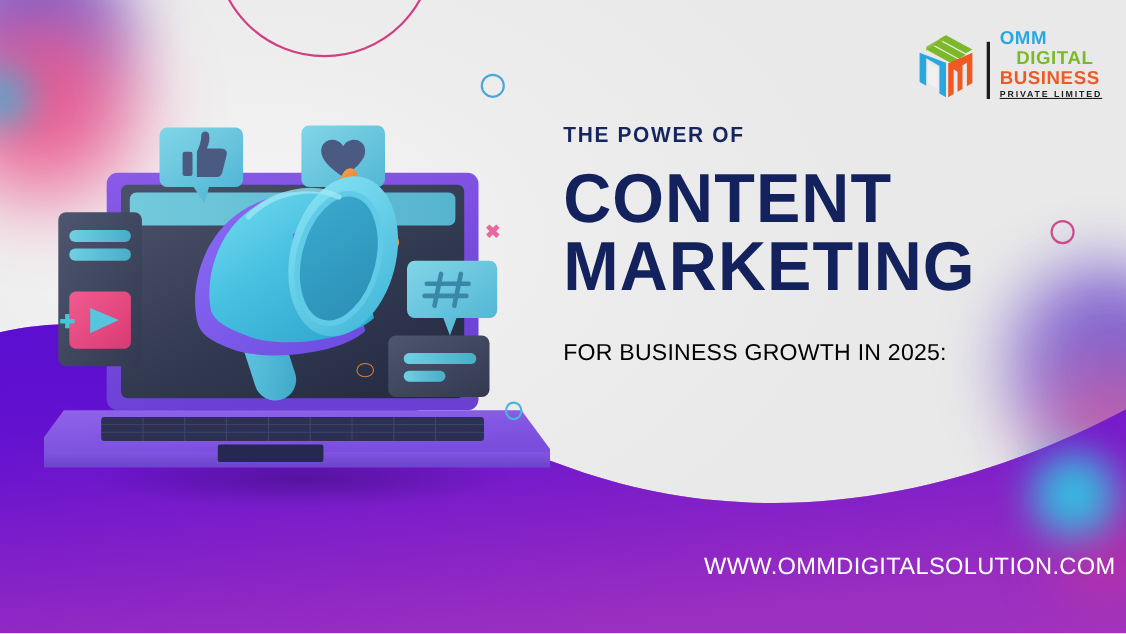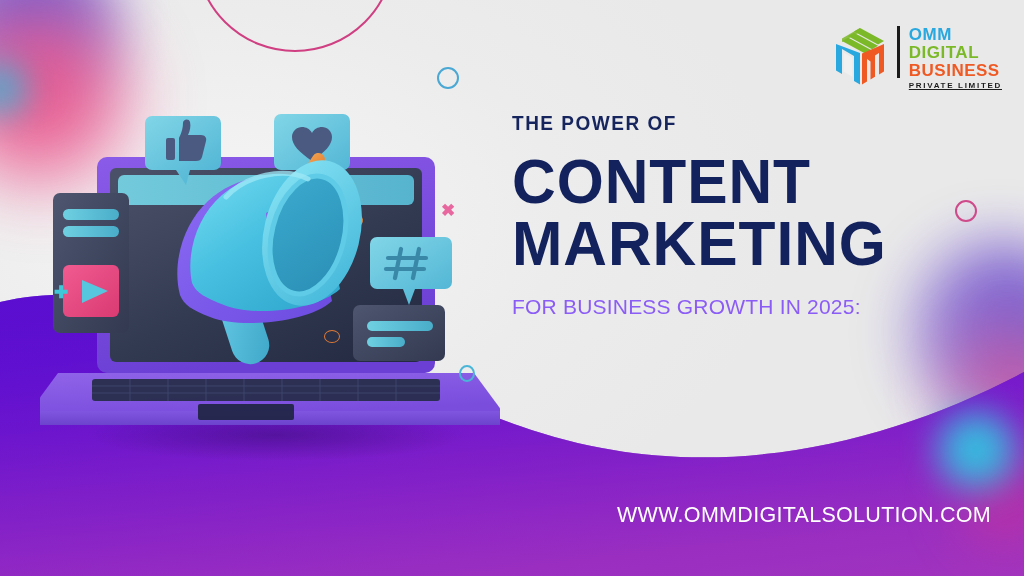--- a/index.html
+++ b/index.html
@@ -114,53 +114,53 @@
     color:#3fc8d8; font-size:17px; font-weight:bold; line-height:14px;
     z-index:6;
   }
 
   
   .illus { position:absolute; left:40px; top:105px; width:460px; height:360px; z-index:5; }
 
   
   .logo-wrap {
     position:absolute; right:22px; top:26px;
-    display:flex; align-items:flex-start; gap:9px; z-index:10;
+    display:flex; align-items:flex-end; gap:9px; z-index:10;
   }
   .logo-mark { width:56px; height:60px; flex:0 0 auto; }
   .logo-div { width:2.5px; height:52px; background:#1b1b1b; flex:0 0 auto; }
   .logo-text { display:flex; flex-direction:column; line-height:1; }
   .logo-text .l1 { font-size:17px; font-weight:bold; color:#29a8df; letter-spacing:.5px; }
-  .logo-text .l2 { font-size:17px; font-weight:bold; color:#7cb928; letter-spacing:.5px; margin-top:1px;}
+  .logo-text .l2 { font-size:17px; font-weight:bold; color:#7cb928; letter-spacing:.5px; margin-top:1px;margin-left:15px;}
   .logo-text .l3 { font-size:17px; font-weight:bold; color:#ef5a24; letter-spacing:.5px; margin-top:1px;}
   .logo-text .l4 { font-size:8px; font-weight:bold; color:#1d1d1d; letter-spacing:1.7px; margin-top:3px;text-decoration:underline;}
 
   
   .headline { position:absolute; left:512px; top:112px; width:420px; z-index:10; }
   .kicker {
     font-size:20px; font-weight:bold; color:#16255e;
     letter-spacing:1.6px; font-stretch:condensed;
     transform:scaleX(.95); transform-origin:left center;
   }
   .big1, .big2 {
     font-size:63px; font-weight:bold; color:#13215c;
     letter-spacing:1px; line-height:.96;
     transform:scaleX(.96); transform-origin:left center;
   }
   .big1 { margin-top:16px; }
   .big2 { margin-top:2px; }
   .subline {
-    margin-top:20px;
-    font-size:21px; color:#8b5cf6; letter-spacing:.2px; line-height:1.28;
+    margin-top:34px;
+    font-size:21px; color:#000000; letter-spacing:.2px; line-height:1.28;
   }
   .subline span { display:block; }
 
   
   .url {
-    position:absolute; left:617px; top:503px;
+    position:absolute; left:640px; top:503px;
     font-size:21.5px; color:#ffffff; letter-spacing:.3px;
     z-index:10;
   }
 </style>
 </head>
 <body>
 
 <div id="banner">
 
   <div class="bg-base"></div>

